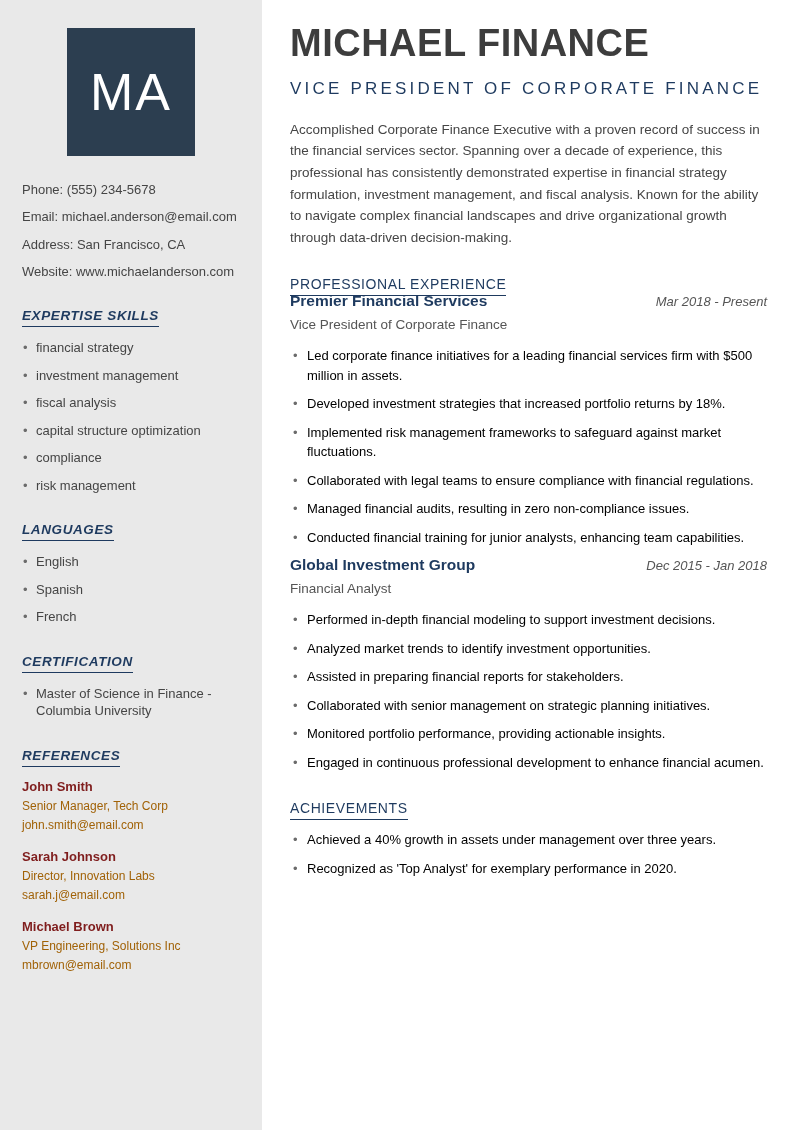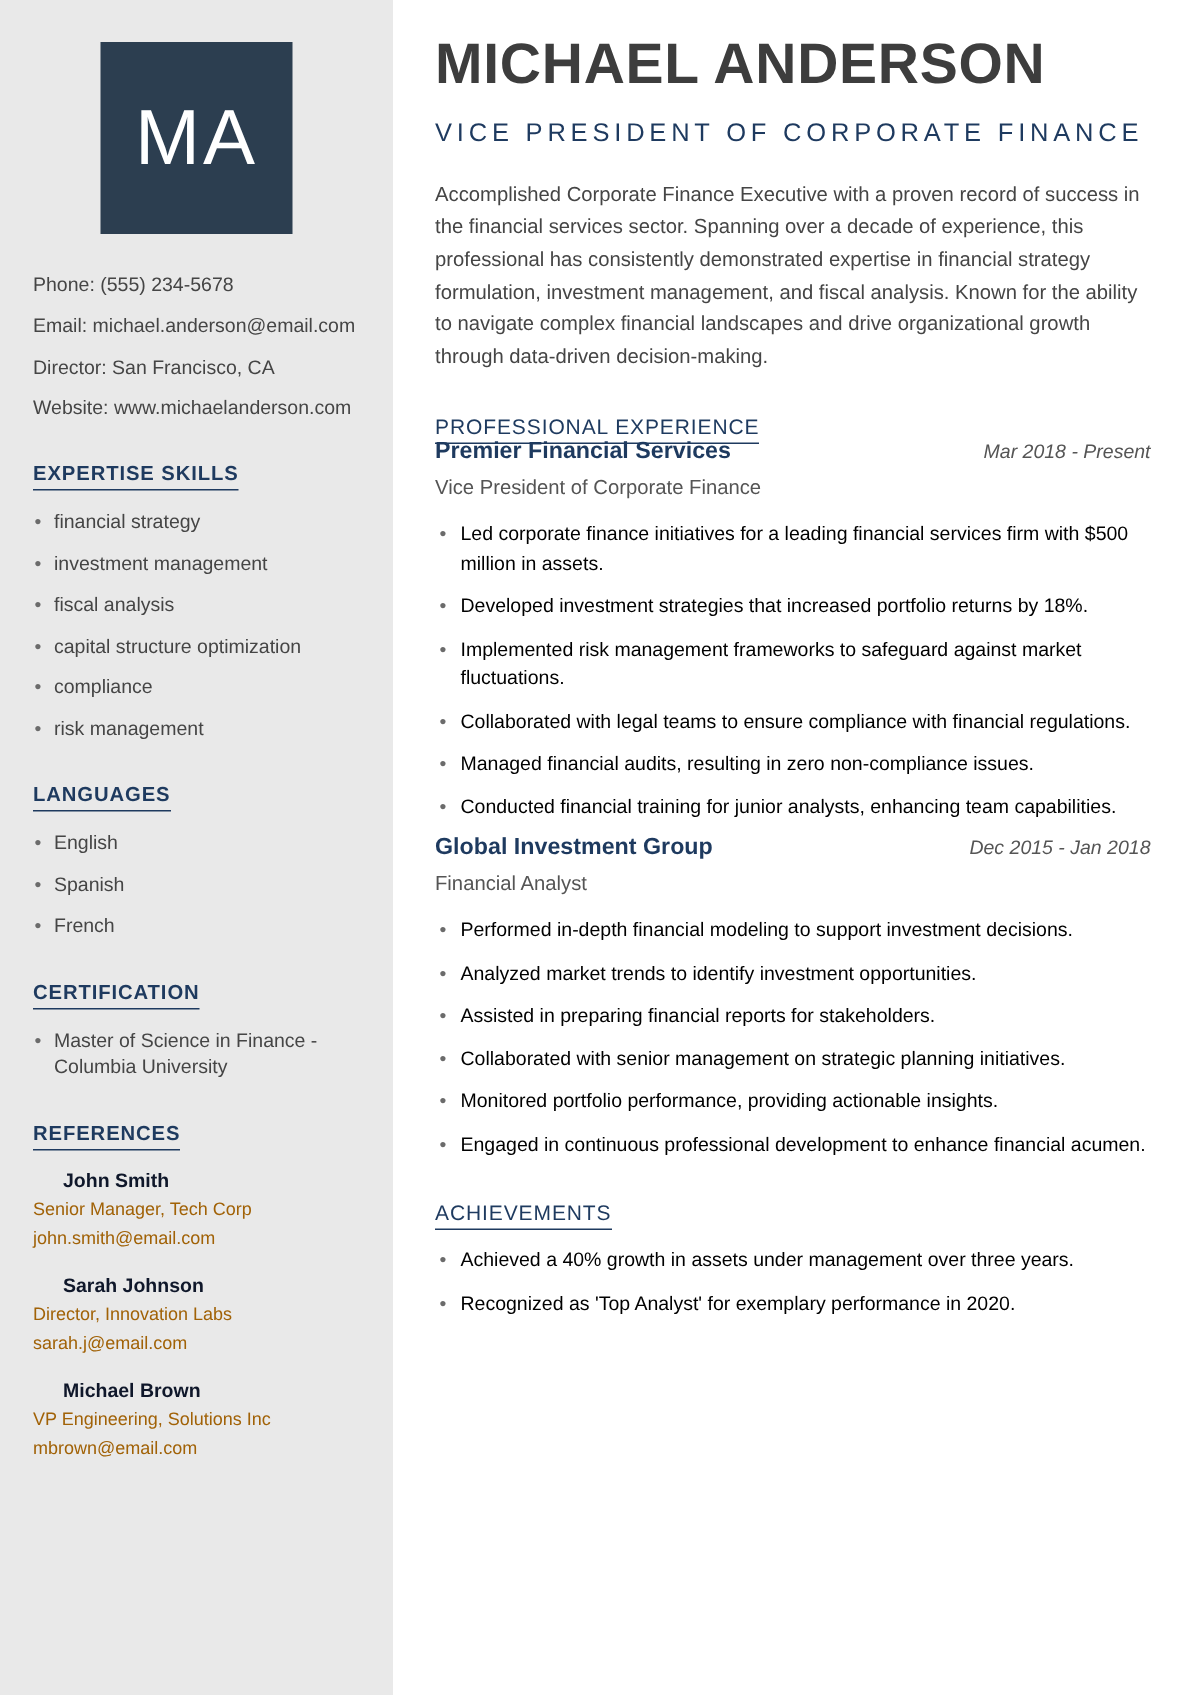--- a/index.html
+++ b/index.html
@@ -30,28 +30,28 @@
   .contact { margin-top: 26px; font-size: 13px; color: #454545; }
   .contact-line { margin-bottom: 11px; line-height: 1.25; }
 
   .side-section { margin-top: 28px; }
   .side-heading {
     margin: 0 0 16px 0;
     font-size: 13.5px; font-weight: bold;
     color: var(--navy, #1e3a5f);
     letter-spacing: 0.6px;
   }
-  .side-heading .u { border-bottom: 1.5px solid var(--navy, #1e3a5f); padding-bottom: 3px; }
+  .side-heading .u { border-bottom: 1.5px solid var(--navy, #1e3a5f); padding-bottom: 3px; font-style: italic; }
 
   .side-list { list-style: none; margin: 0; padding: 0; font-size: 13px; color: #454545; }
   .side-list li { position: relative; padding-left: 14px; margin-bottom: 10px; line-height: 1.35; }
   .side-list li::before { content: "•"; position: absolute; left: 1px; color: #6b6b6b; }
 
   .ref { margin-bottom: 16px; }
-  .ref-name { font-weight: bold; color: #0f172a; font-size: 13px; margin-bottom: 5px; margin-left: 20px; }
+  .ref-name { font-weight: bold; color: #7f1d1d; font-size: 13px; margin-bottom: 5px; }
   .ref-title, .ref-email { color: #a16207; font-size: 12px; margin-bottom: 4px; line-height: 1.25; }
 
   
   .main {
     flex: 1;
     padding: 24px 33px 20px 28px;
     box-sizing: border-box;
     background: #ffffff;
   }
   .name {
@@ -91,21 +91,21 @@
 <div class="page">
 
   <aside class="sidebar">
     <div class="avatar">
       <span class="avatar-initials">MA</span>
     </div>
 
     <div class="contact">
       <div class="contact-line">Phone: (555) 234-5678</div>
       <div class="contact-line">Email: michael.anderson@email.com</div>
-      <div class="contact-line">Director: San Francisco, CA</div>
+      <div class="contact-line">Address: San Francisco, CA</div>
       <div class="contact-line">Website: www.michaelanderson.com</div>
     </div>
 
     <section class="side-section">
       <h2 class="side-heading"><span class="u">EXPERTISE SKILLS</span></h2>
       <ul class="side-list">
 
       <li>financial strategy</li>
           <li>investment management</li>
           <li>fiscal analysis</li>
@@ -152,21 +152,21 @@
           <div class="ref">
             <div class="ref-name">Michael Brown</div>
             <div class="ref-title">VP Engineering, Solutions Inc</div>
             <div class="ref-email">mbrown@email.com</div>
           </div>
         </div>
     </section>
   </aside>
 
   <main class="main">
-    <h1 class="name">MICHAEL ANDERSON</h1>
+    <h1 class="name">MICHAEL FINANCE</h1>
     <div class="job-title-line">VICE PRESIDENT OF CORPORATE FINANCE</div>
     <p class="summary">Accomplished Corporate Finance Executive with a proven record of success in the financial services sector. Spanning over a decade of experience, this professional has consistently demonstrated expertise in financial strategy formulation, investment management, and fiscal analysis. Known for the ability to navigate complex financial landscapes and drive organizational growth through data-driven decision-making.</p>
 
     <h2 class="main-heading"><span class="u">PROFESSIONAL EXPERIENCE</span></h2>
 
     <div class="job">
       <div class="job-header">
         <span class="company">Premier Financial Services</span>
         <span class="dates">Mar 2018 - Present</span>
       </div>

